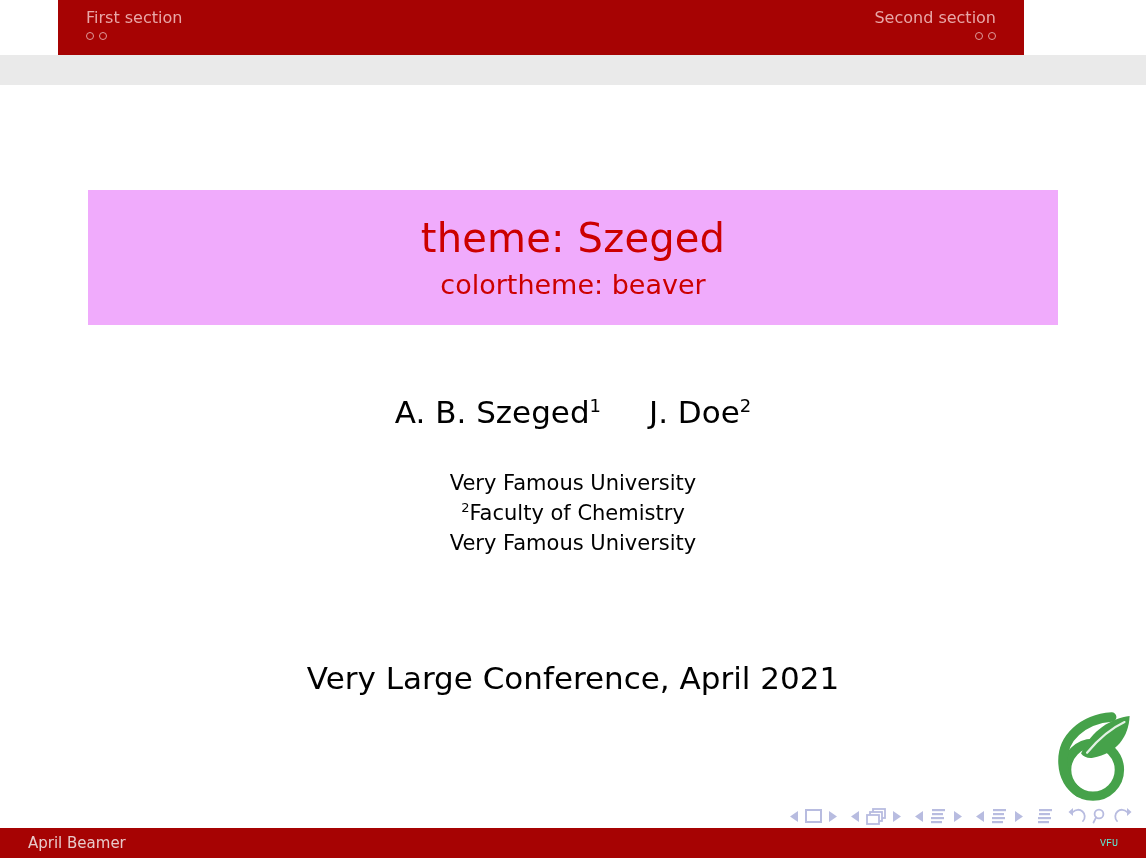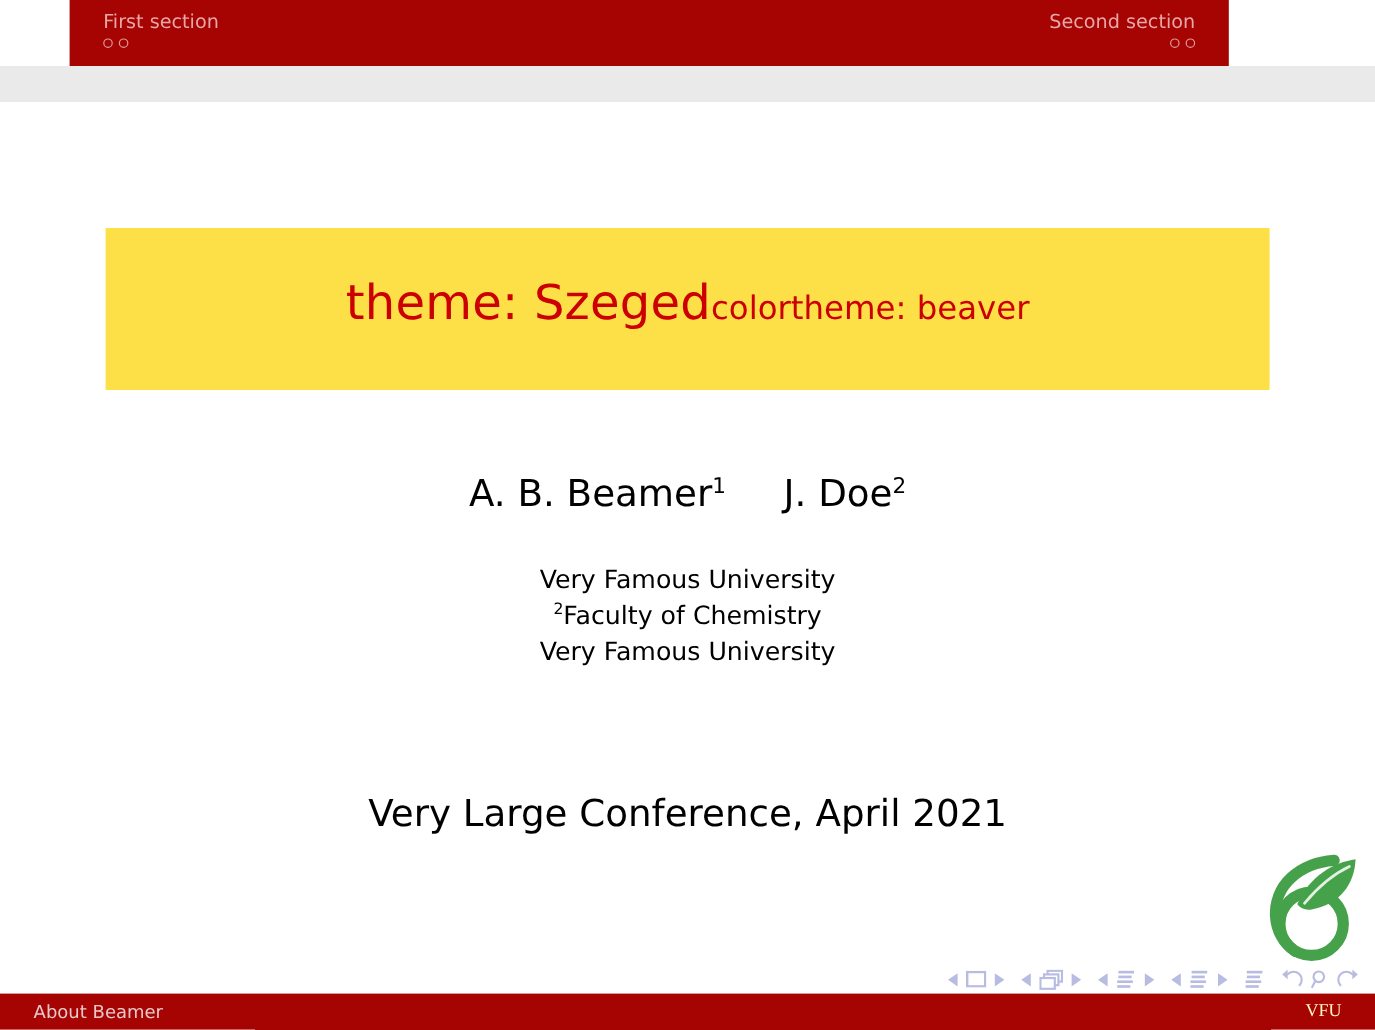--- a/index.html
+++ b/index.html
@@ -79,23 +79,23 @@
     background: #EAEAEA;
   }
 
   
   .titleblock {
     position: absolute;
     left: 88px;
     top: 190px;
     width: 970px;
     height: 135px;
-    background: #fde047;
+    background: #f0abfc;
     display: flex;
-    flex-direction: row;
+    flex-direction: column;
     align-items: center;
     justify-content: center;
     box-sizing: border-box;
   }
   .title-main {
     font-size: 40px;
     color: #CC0000;
     line-height: 1.1;
     letter-spacing: 0.2px;
     text-align: center;
@@ -215,24 +215,24 @@
     font-size: 15px;
     color: #E8C9C9;
     white-space: nowrap;
     font-family: "DejaVu Sans", sans-serif;
   }
   .foot-right {
     position: absolute;
     right: 28px;
     top: 50%;
     transform: translateY(-50%);
-    font-size: 15px;
-    color: #fef9c3;
+    font-size: 10px;
+    color: #5eead4;
     white-space: nowrap;
-    font-family: Liberation Serif, serif;
+    font-family: Liberation Mono, monospace;
   }
 </style>
 </head>
 <body>
 
 <div id="slide">
 
   <div class="headline">
     <div class="headline-inner">
 
@@ -256,21 +256,21 @@
   </div>
 
   <div class="subbar"></div>
 
   <div class="titleblock">
     <div class="title-main">theme: Szeged</div>
     <div class="title-sub">colortheme: beaver</div>
   </div>
 
   <div class="authors">
-    <span class="author"><span>A. B. Beamer</span><span class="sup">1</span></span><span class="author"><span>J. Doe</span><span class="sup">2</span></span>
+    <span class="author"><span>A. B. Szeged</span><span class="sup">1</span></span><span class="author"><span>J. Doe</span><span class="sup">2</span></span>
   </div>
 
   <div class="affiliations">
     <div class="affil-block">
       <span class="affil-line">Very Famous University</span>
     </div>
     <div class="affil-block">
       <span class="affil-line"><span class="affil-sup">2</span><span>Faculty of Chemistry</span></span>
       <span class="affil-line">Very Famous University</span>
     </div>
@@ -401,17 +401,17 @@
         <svg width="18" height="16" viewBox="0 0 18 16">
           <path d="M3 13 A 6.5 6.5 0 1 1 13 4" fill="none" stroke="#B8BCE0" stroke-width="1.8" stroke-linecap="round"></path>
           <polygon points="13,0 13,8 17.5,4" fill="#B8BCE0"></polygon>
         </svg>
       </span>
     </span>
 
   </div>
 
   <div class="footline">
-    <span class="foot-left">About Beamer</span>
+    <span class="foot-left">April Beamer</span>
     <span class="foot-right">VFU</span>
   </div>
 
 </div>
 
 </body></html>

